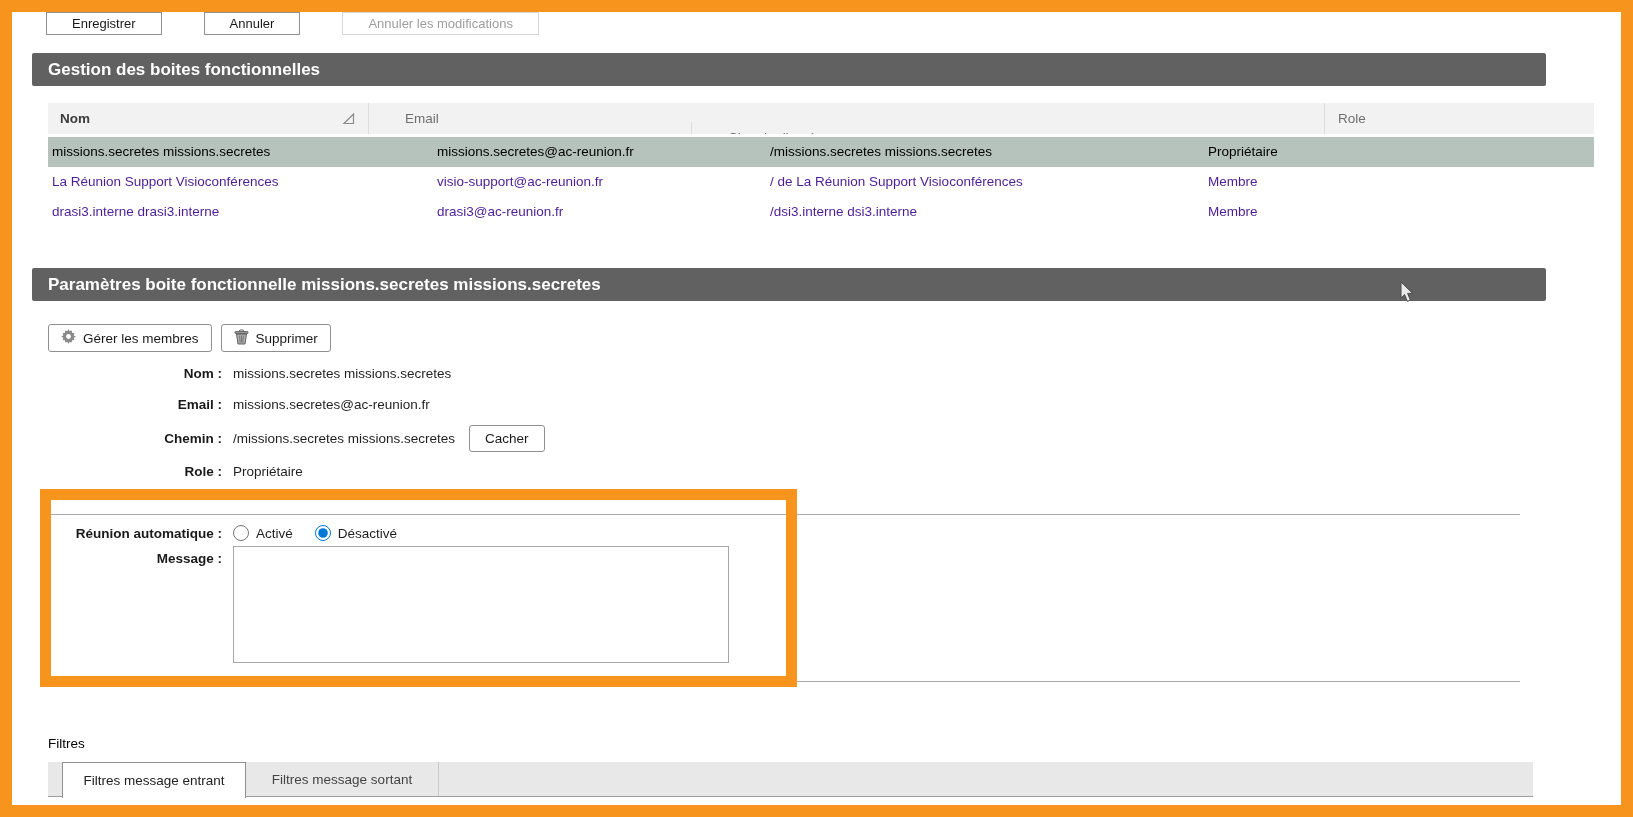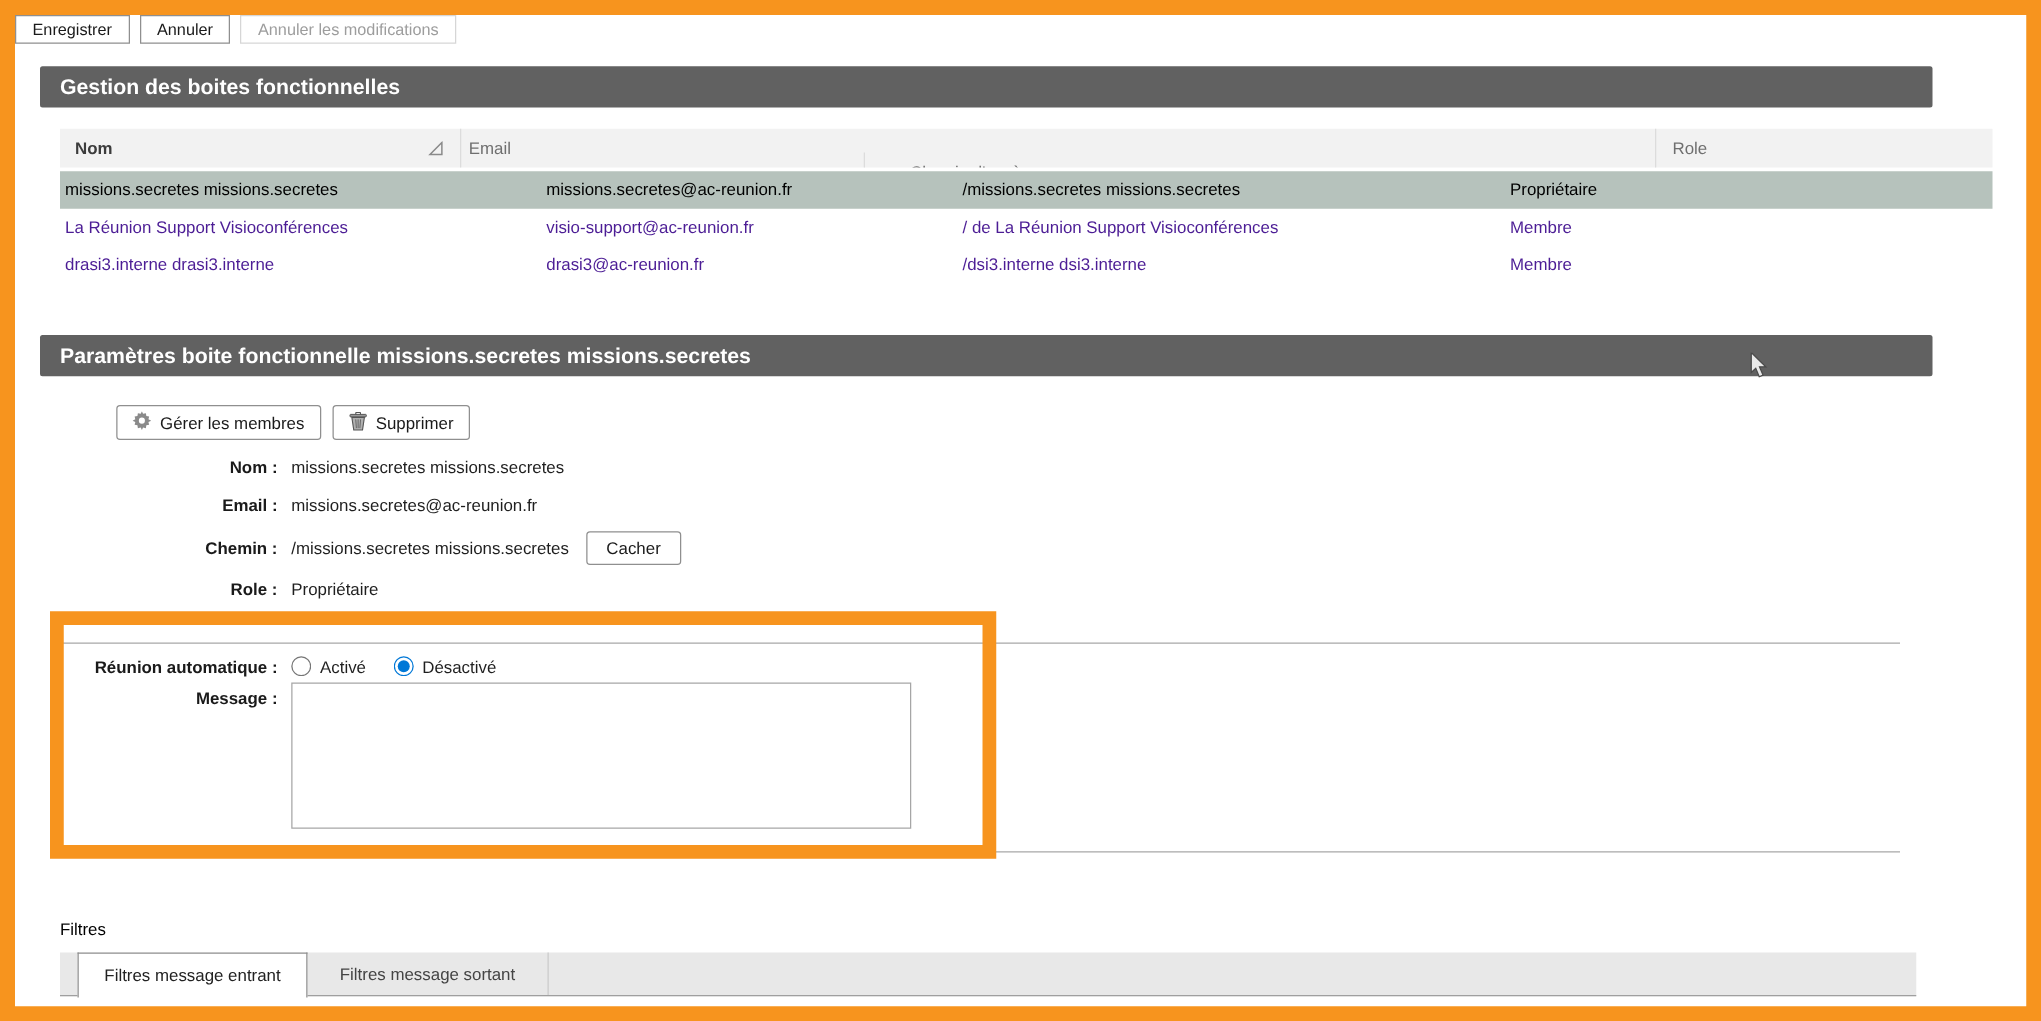--- a/index.html
+++ b/index.html
@@ -3,50 +3,50 @@
 <meta charset="utf-8">
 <style>
   * { margin:0; padding:0; box-sizing:border-box; }
   html,body { width:1633px; height:817px; overflow:hidden; }
   body { background:#f7941e; font-family:"Liberation Sans", sans-serif; }
   .page { position:absolute; left:12px; top:12px; width:1609px; height:793px; background:#ffffff; overflow:hidden; }
 
   
   .toolbar { position:absolute; top:0; left:0; display:flex; gap:8px; }
   .tb-btn { background:#fff; border:1px solid #8f8f8f; color:#1a1a1a; font-size:13px;
-            font-family:inherit; padding:2px 13px; height:23px; cursor:pointer; }
+            font-family:inherit; padding:2px 25px; height:23px; cursor:pointer;margin-left:34px; }
   .tb-btn.disabled { color:#9d9d9d; border-color:#d6d6d6; cursor:default; }
 
   
   .section-bar { position:absolute; left:20px; width:1514px; height:33px; background:#616161;
                  color:#ffffff; font-size:17px; font-weight:bold; line-height:33px;
                  padding-left:16px; border-radius:2px; }
   .bar1 { top:41px; } .bar2 { top:256px; }
 
   
   .mbx-table { position:absolute; top:91px; left:36px; width:1546px; font-size:13.5px; }
   .mbx-head { display:grid; grid-template-columns:320px 323px 633px 1fr; background:#f2f2f2;
               height:31px; line-height:31px; color:#6f6f6f; }
-  .mbx-head .hc { padding-left:6px; white-space:nowrap; overflow:hidden; }
+  .mbx-head .hc { padding-left:36px; white-space:nowrap; overflow:hidden; }
   .mbx-head .hc1 { padding-left:12px; color:#3c3c3c; font-weight:bold;
                    display:flex; justify-content:space-between; align-items:center; }
   .mbx-head .hc2, .mbx-head .hc3, .mbx-head .hc4 { border-left:1px solid #dcdcdc; }
   .mbx-head .hc3 { padding-left:36px;margin-top:19px; } .mbx-head .hc4 { padding-left:13px; }
   .sort-ic { margin-right:12px; display:inline-flex; }
   .mbx-body { margin-top:3px; }
   .mbx-row { display:grid; grid-template-columns:385px 333px 438px 1fr; height:30px;
              line-height:30px; color:#4c1d95; cursor:pointer; }
   .mbx-row > div { padding-left:4px; white-space:nowrap; overflow:hidden; }
   .mbx-row.selected { background:#b6c2bc; color:#000; }
 
   
   .cursor { position:absolute; top:270px; left:1388px; z-index:9; pointer-events:none; }
 
   
-  .actions { position:absolute; top:312px; left:36px; display:flex; gap:9px;margin-left:45px; }
+  .actions { position:absolute; top:312px; left:36px; display:flex; gap:9px; }
   .act-btn { display:flex; align-items:center; gap:7px; background:#fff; border:1px solid #8f8f8f;
              border-radius:3px; height:28px; padding:0 12px; font-size:13.5px; color:#1a1a1a;
              font-family:inherit; cursor:pointer; }
 
   
   .fields { position:absolute; top:346px; left:36px; width:900px; }
   .field { display:flex; align-items:center; }
   .f-nom, .f-email, .f-role { height:31px; } .f-chemin { height:36px; }
   .f-label { width:174px; text-align:right; font-weight:bold; color:#1a1a1a; font-size:13.5px; }
   .f-value { margin-left:11px; color:#1f1f1f; font-size:13.5px; }

